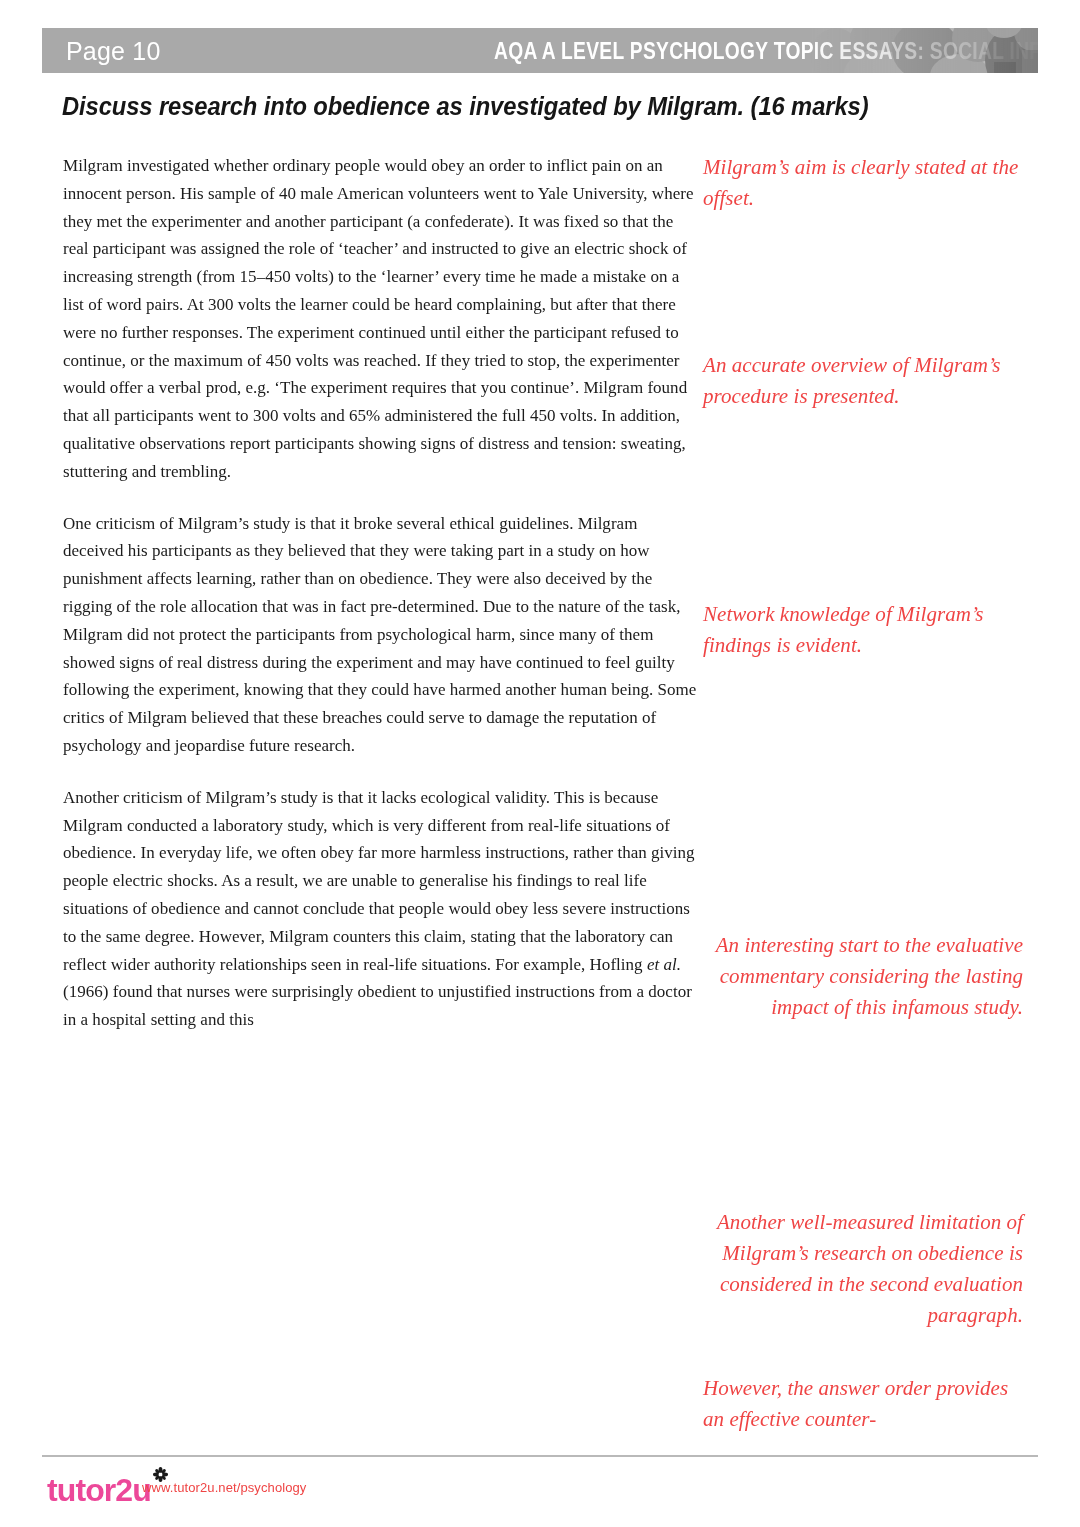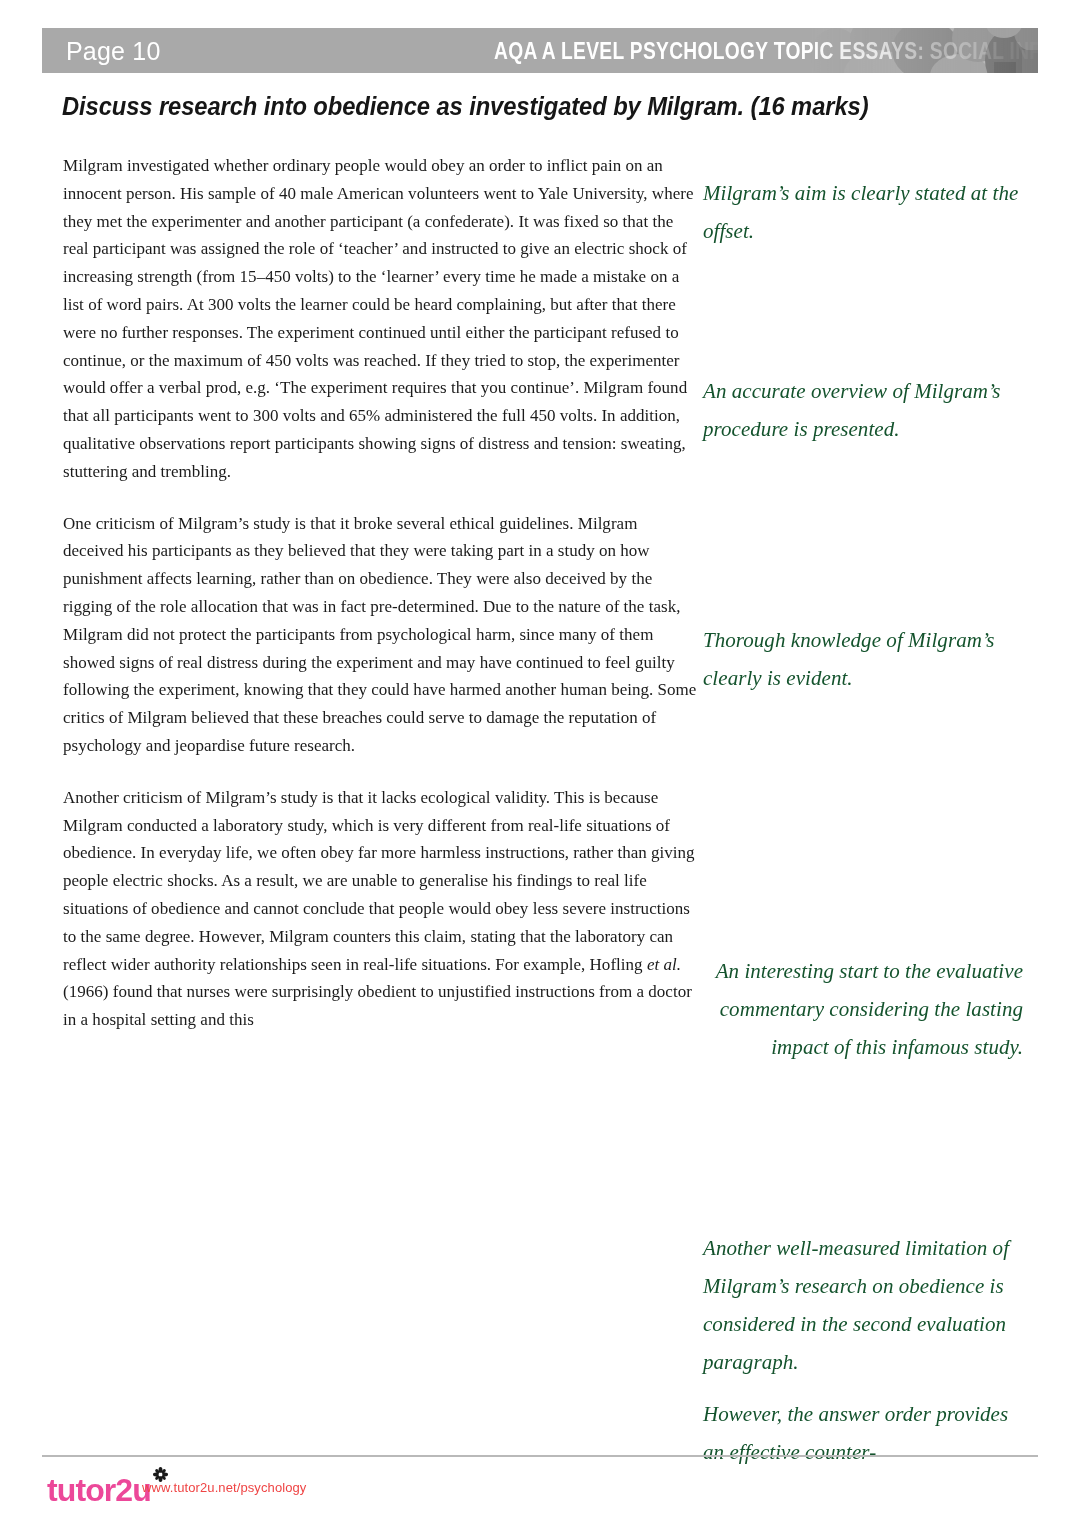--- a/index.html
+++ b/index.html
@@ -112,24 +112,23 @@
     top: 152px;
     width: 320px;
   }
   .note {
     position: absolute;
     left: 0;
     width: 320px;
     font-family: "Liberation Serif", serif;
     font-style: italic;
     font-size: 21px;
-    line-height: 38px;
-    color: #14532d;
+    line-height: 31px;
+    color: #ef4444;
     letter-spacing: 0.05px;
-    margin-top: 22px;
   }
 
   
   .footer-rule {
     position: absolute;
     left: 42px;
     top: 1455px;
     width: 996px;
     height: 2px;
     background: #b9b9b9;
@@ -221,23 +220,23 @@
 
   <div class="body-col">
     <p>Milgram investigated whether ordinary people would obey an order to inflict pain on an innocent person. His sample of 40 male American volunteers went to Yale University, where they met the experimenter and another participant (a confederate). It was fixed so that the real participant was assigned the role of ‘teacher’ and instructed to give an electric shock of increasing strength (from 15–450 volts) to the ‘learner’ every time he made a mistake on a list of word pairs. At 300 volts the learner could be heard complaining, but after that there were no further responses. The experiment continued until either the participant refused to continue, or the maximum of 450 volts was reached. If they tried to stop, the experimenter would offer a verbal prod, e.g. ‘The experiment requires that you continue’. Milgram found that all participants went to 300 volts and 65% administered the full 450 volts. In addition, qualitative observations report participants showing signs of distress and tension: sweating, stuttering and trembling.</p>
     <p>One criticism of Milgram’s study is that it broke several ethical guidelines. Milgram deceived his participants as they believed that they were taking part in a study on how punishment affects learning, rather than on obedience. They were also deceived by the rigging of the role allocation that was in fact pre-determined. Due to the nature of the task, Milgram did not protect the participants from psychological harm, since many of them showed signs of real distress during the experiment and may have continued to feel guilty following the experiment, knowing that they could have harmed another human being. Some critics of Milgram believed that these breaches could serve to damage the reputation of psychology and jeopardise future research.</p>
     <p>Another criticism of Milgram’s study is that it lacks ecological validity. This is because Milgram conducted a laboratory study, which is very different from real-life situations of obedience. In everyday life, we often obey far more harmless instructions, rather than giving people electric shocks. As a result, we are unable to generalise his findings to real life situations of obedience and cannot conclude that people would obey less severe instructions to the same degree. However, Milgram counters this claim, stating that the laboratory can reflect wider authority relationships seen in real-life situations. For example, Hofling <em>et al.</em> (1966) found that nurses were surprisingly obedient to unjustified instructions from a doctor in a hospital setting and this</p>
   </div>
 
   <div class="notes-col">
     <div class="note" style="top: 0px;">Milgram’s aim is clearly stated at the offset.</div>
     <div class="note" style="top: 198px;">An accurate overview of Milgram’s procedure is presented.</div>
-    <div class="note" style="top: 447px;">Thorough knowledge of Milgram’s clearly is evident.</div>
+    <div class="note" style="top: 447px;">Network knowledge of Milgram’s findings is evident.</div>
     <div class="note" style="top: 778px; text-align: right;">An interesting start to the evaluative commentary considering the lasting impact of this infamous study.</div>
-    <div class="note" style="top: 1055px;">Another well-measured limitation of Milgram’s research on obedience is considered in the second evaluation paragraph.</div>
+    <div class="note" style="top: 1055px; text-align: right;">Another well-measured limitation of Milgram’s research on obedience is considered in the second evaluation paragraph.</div>
     <div class="note" style="top: 1221px;">However, the answer order provides an effective counter-</div>
   </div>
 
   <div class="footer-rule"></div>
   <div class="footer">
     <div class="logo-wrap">
       <span class="logo-text">tutor2u</span>
       <svg class="logo-star" viewBox="0 0 20 20">
         <g fill="#1a1a1a">
           <ellipse cx="10" cy="4" rx="2.6" ry="4"></ellipse>

